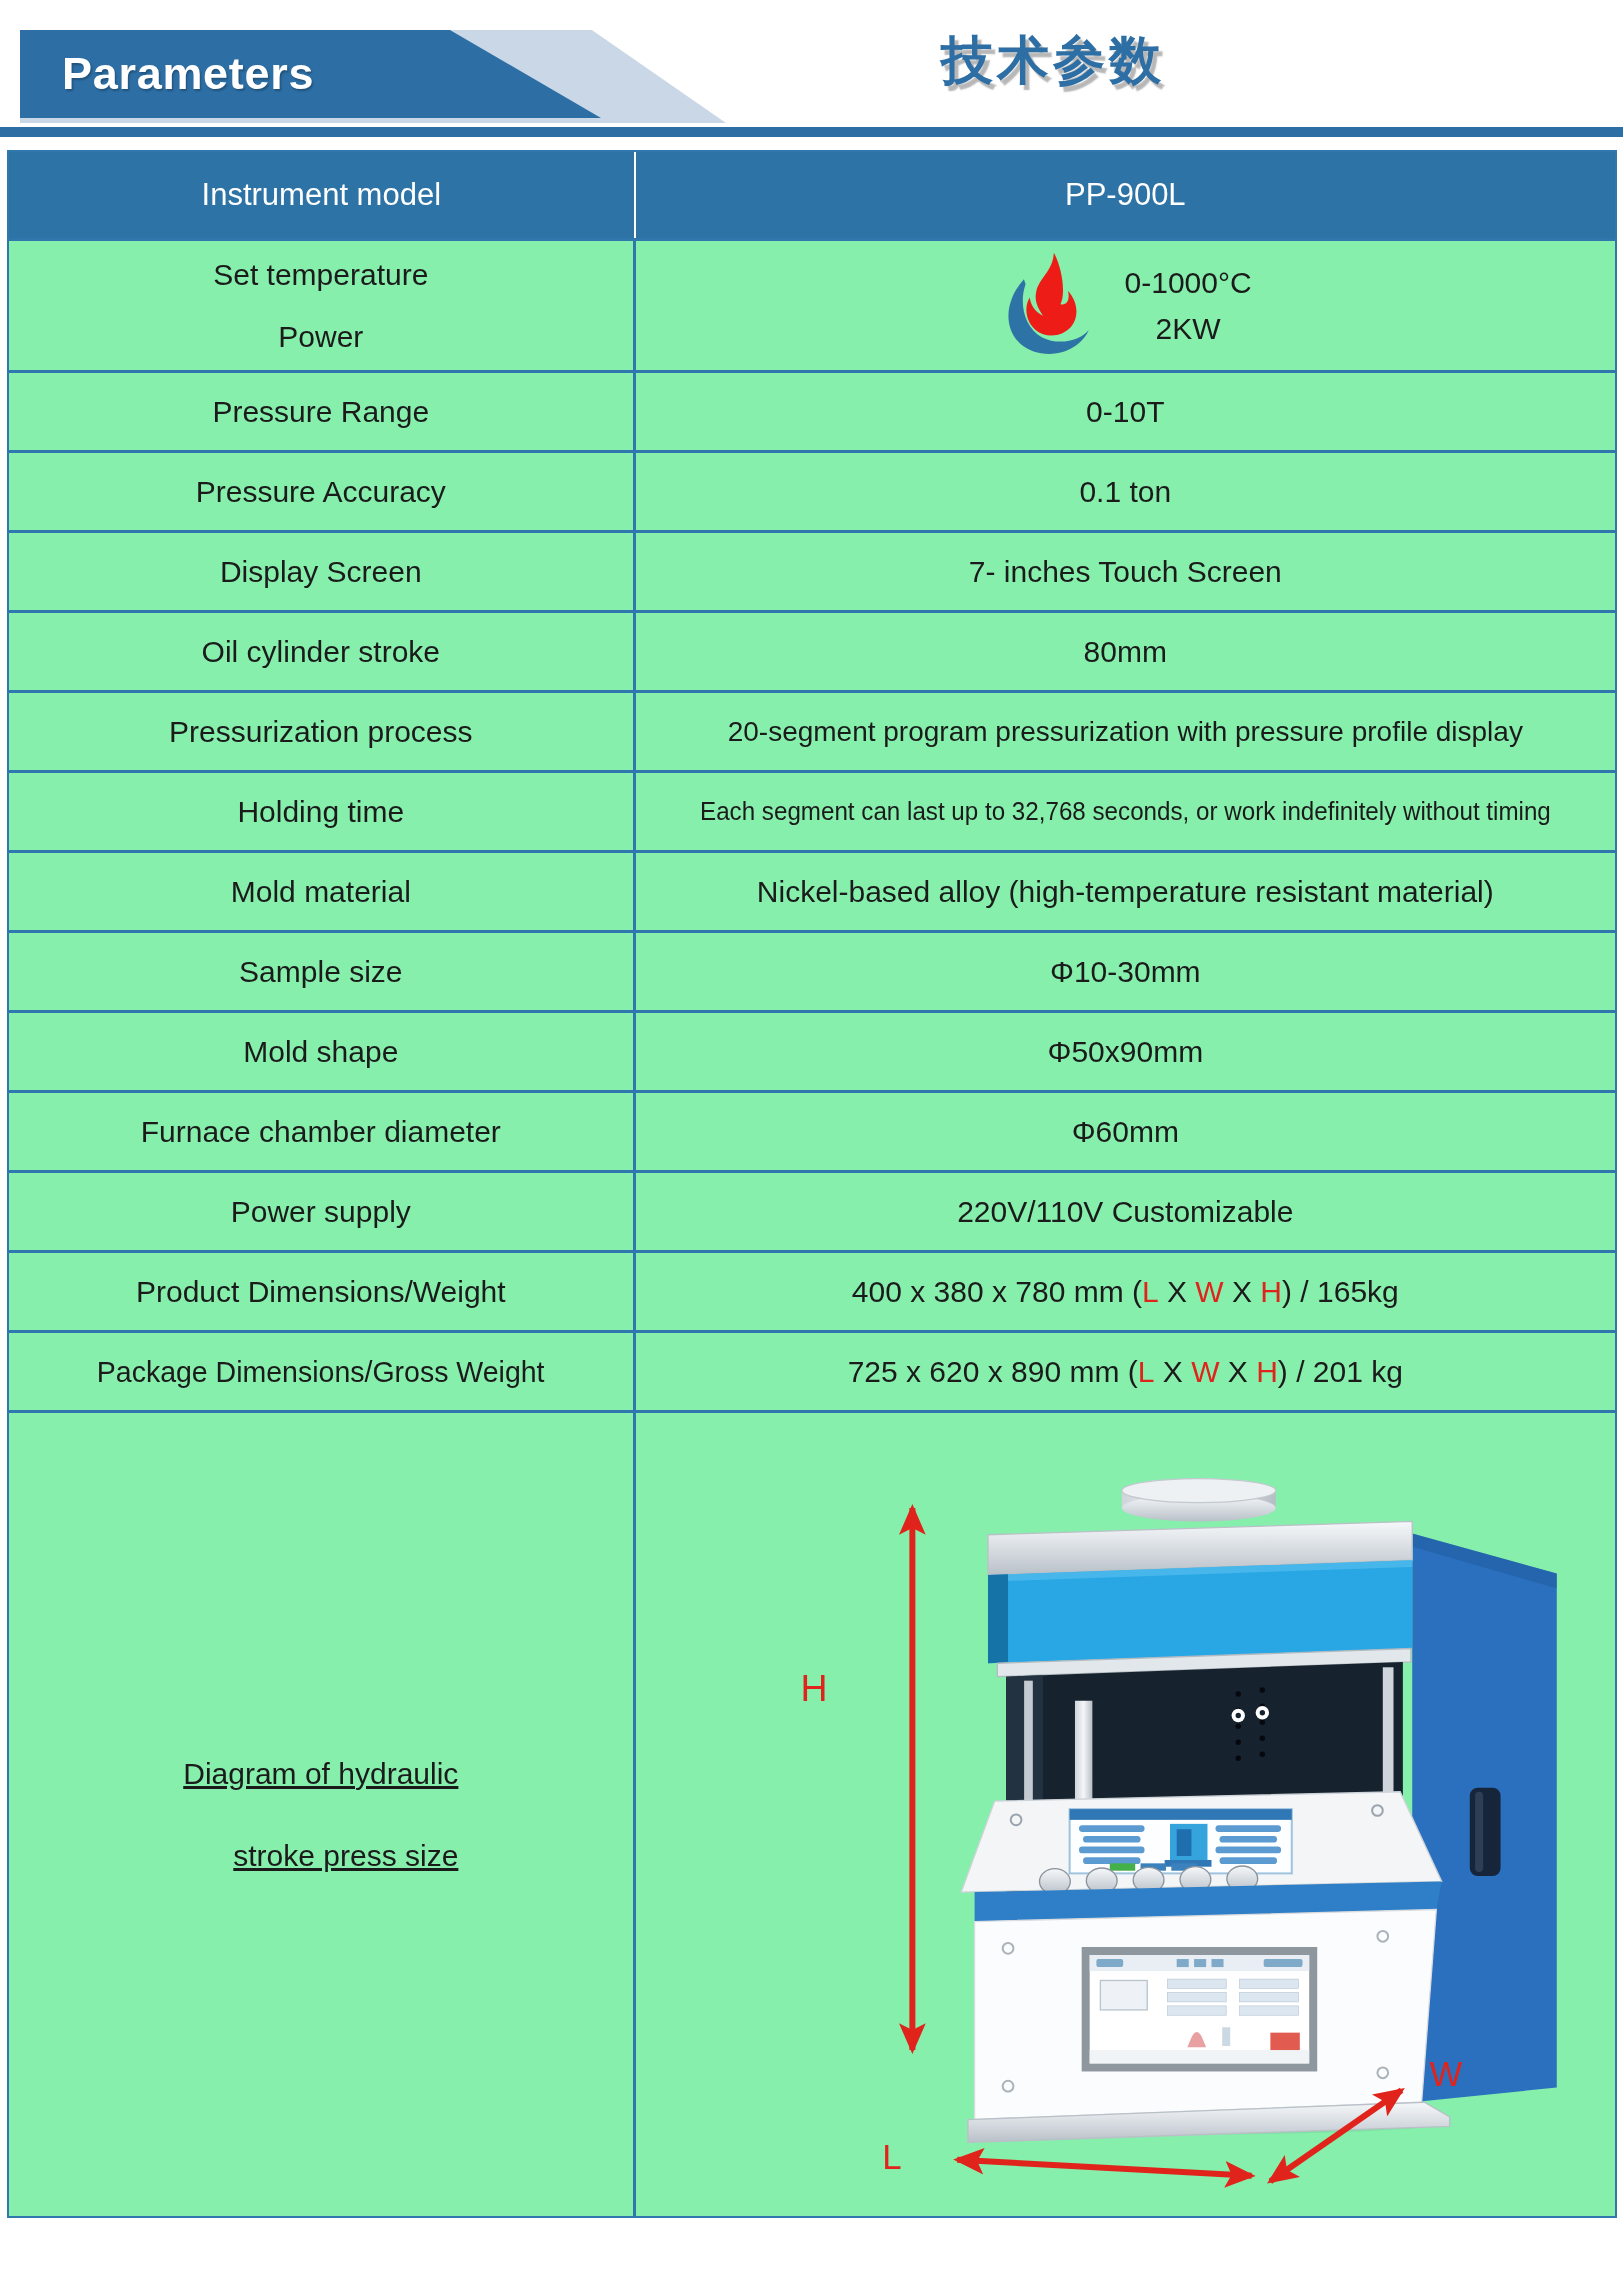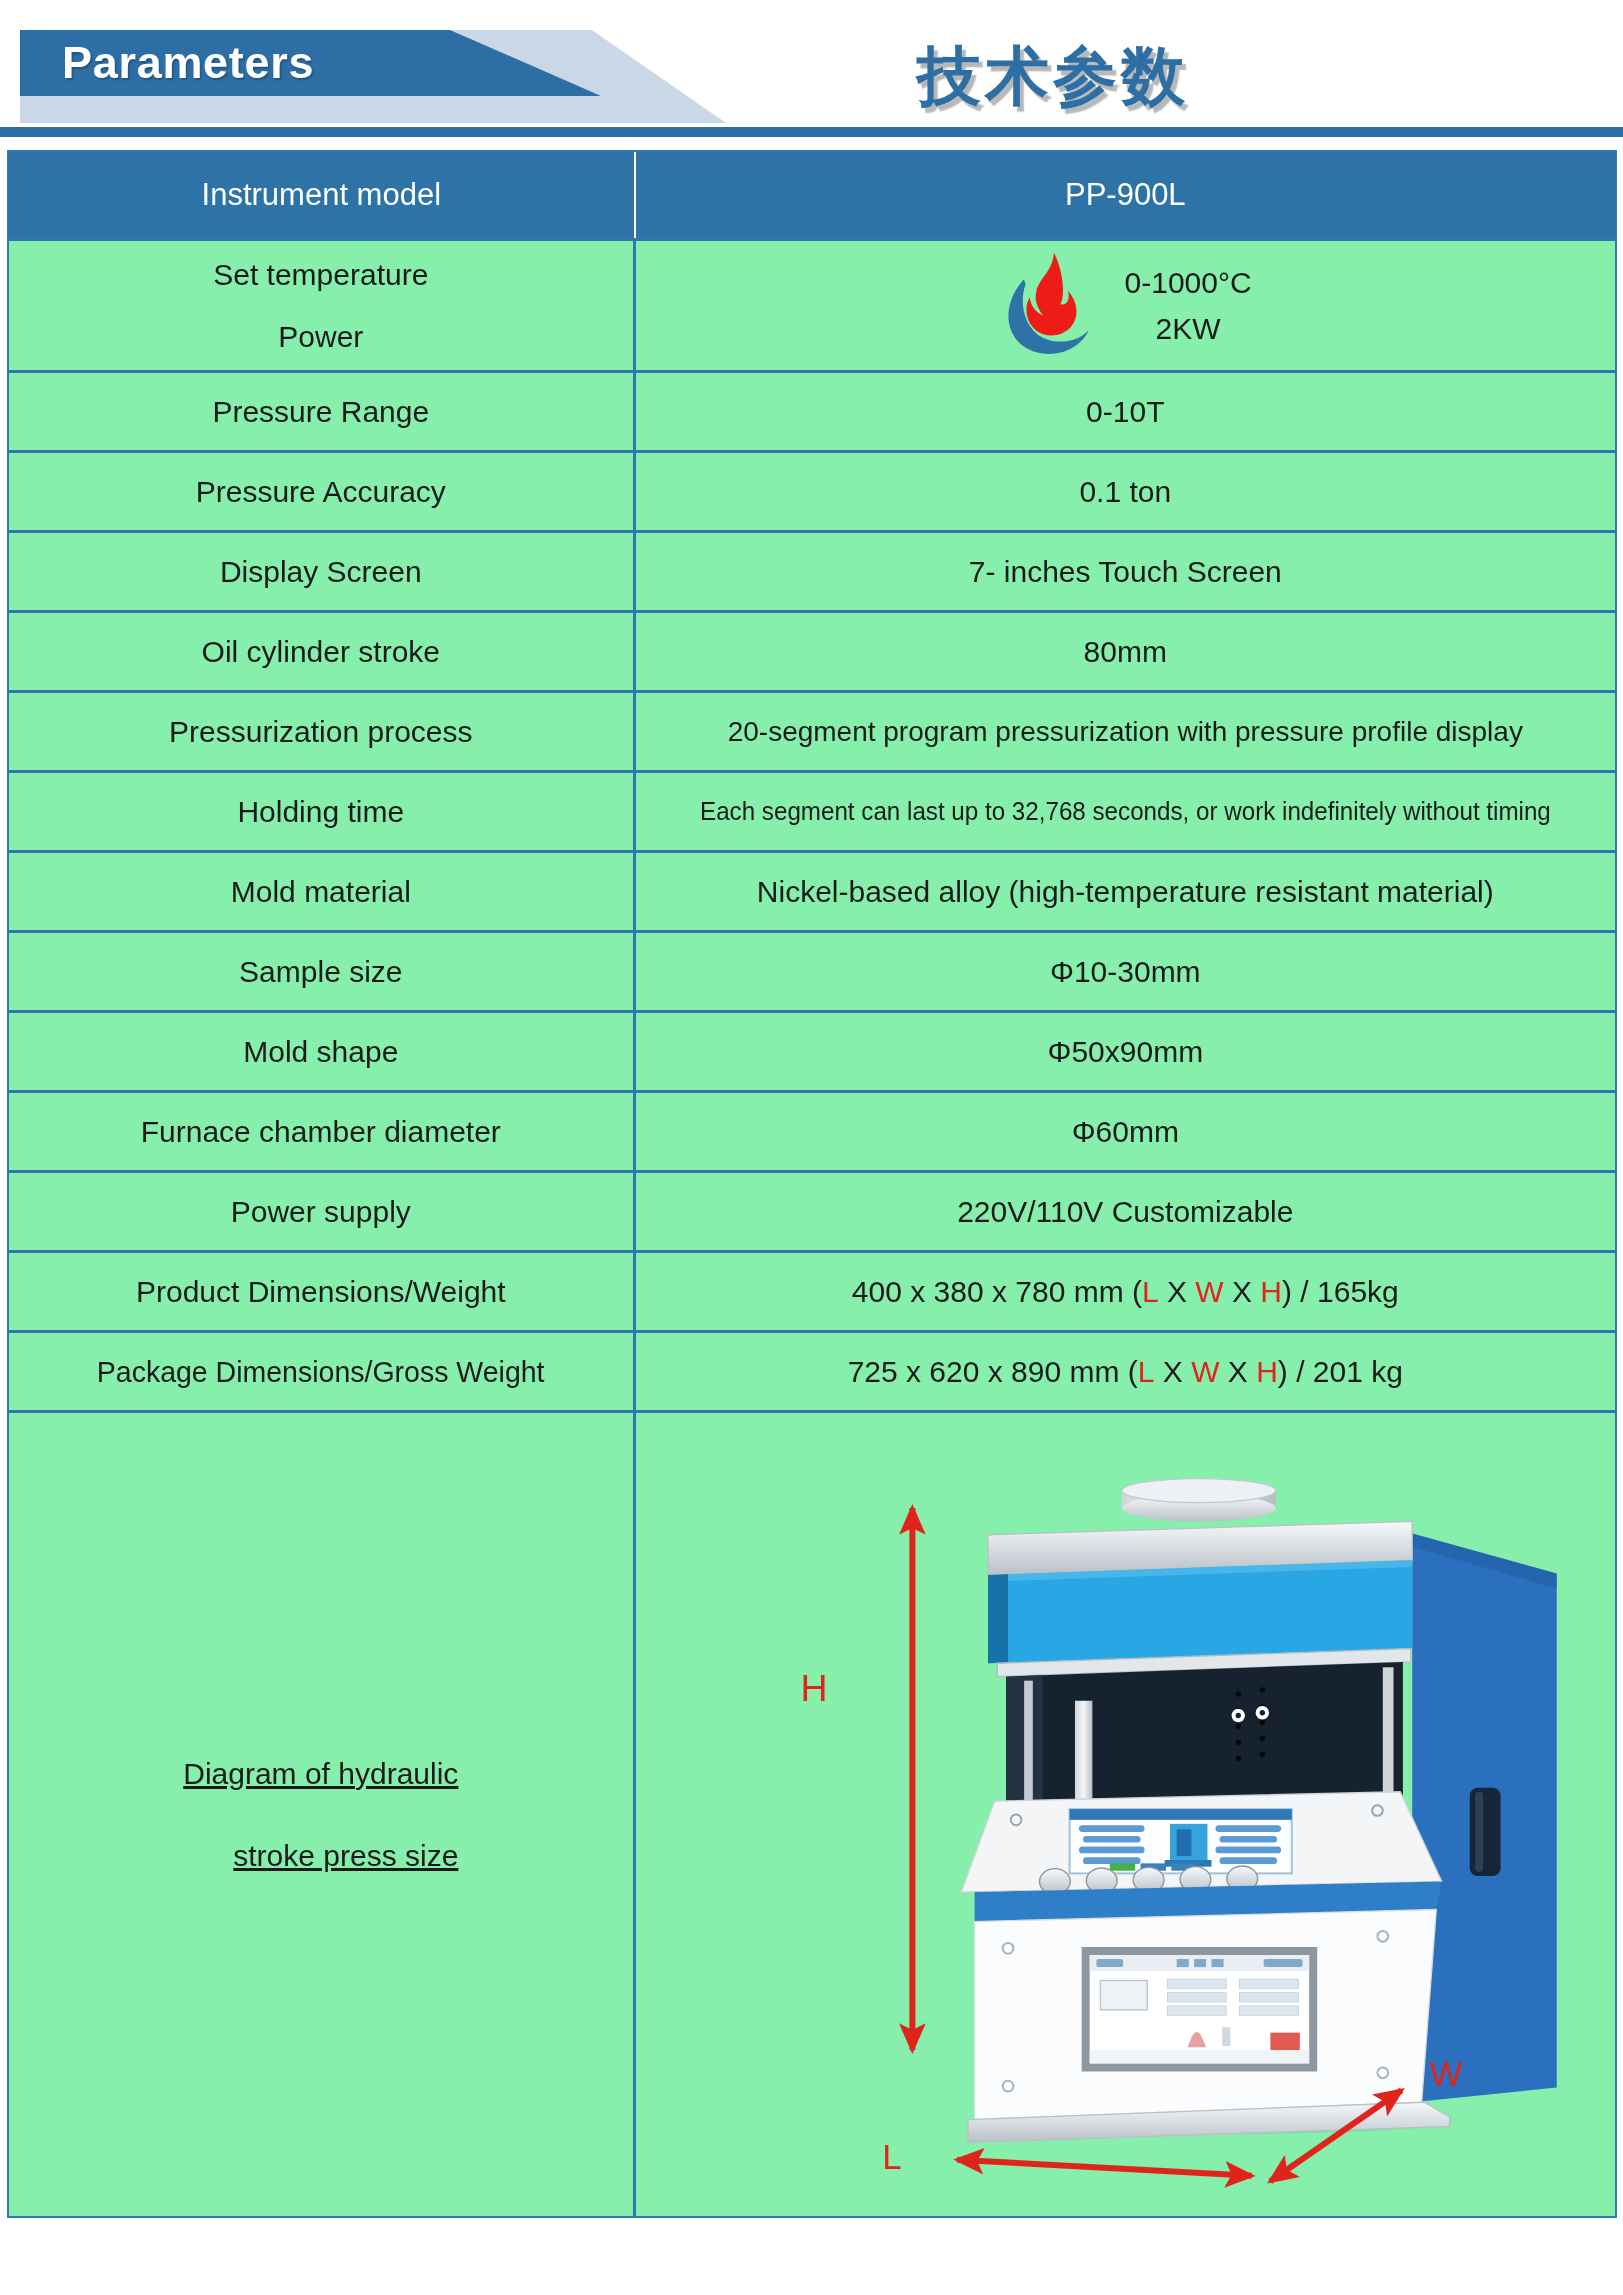--- a/index.html
+++ b/index.html
@@ -17,36 +17,36 @@
   body{font-family:"Liberation Sans", sans-serif;color:var(--ink);}
   .page{position:relative;width:1623px;height:2295px;background:#fff;overflow:hidden;}
 
   
   .banner-light{
     position:absolute;left:20px;top:30px;width:706px;height:93px;
     background:var(--lightblue);
     clip-path:polygon(0 0,81% 0,100% 100%,0 100%);
   }
   .banner-dark{
-    position:absolute;left:20px;top:30px;width:581px;height:66px;
+    position:absolute;left:20px;top:30px;width:581px;height:88px;
     background:var(--banner);
     clip-path:polygon(0 0,74% 0,100% 100%,0 100%);
     display:flex;align-items:center;
   }
   .banner-dark .t{
     color:#fff;font-size:45px;font-weight:bold;letter-spacing:0.7px;
     padding-left:42px;text-shadow:1.4px 2px 2px rgba(0,0,0,.25);
   }
   .banner-underline{
     position:absolute;left:0;top:127px;width:1623px;height:9.5px;background:var(--banner);
   }
   .banner-zh{
-    position:absolute;left:803px;top:30px;width:500px;height:93px;
+    position:absolute;left:803px;top:14px;width:500px;height:93px;
     display:flex;align-items:center;justify-content:center;
-    color:var(--banner);font-size:64px;font-weight:bold;letter-spacing:4px;
+    color:var(--banner);font-size:52px;font-weight:bold;letter-spacing:4px;
     text-shadow:4px 4.7px 1.4px rgba(95,95,95,.45);
   }
 
   
   .spec-table{
     position:absolute;left:6.8px;top:150px;width:1610px;height:2068px;
     border:2.7px solid var(--line);
     display:flex;flex-direction:column;background:#86efac;
   }
   .row{display:flex;border-top:3.4px solid var(--line);flex:0 0 auto;}

